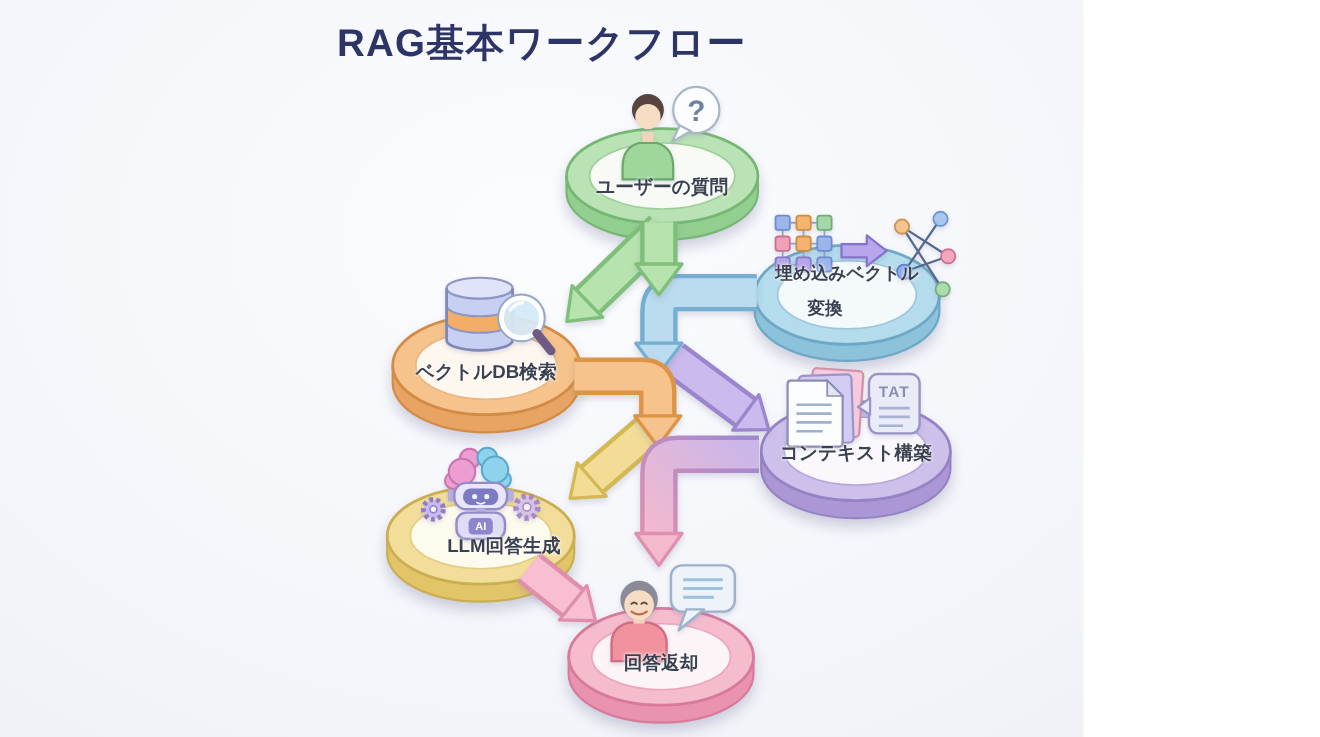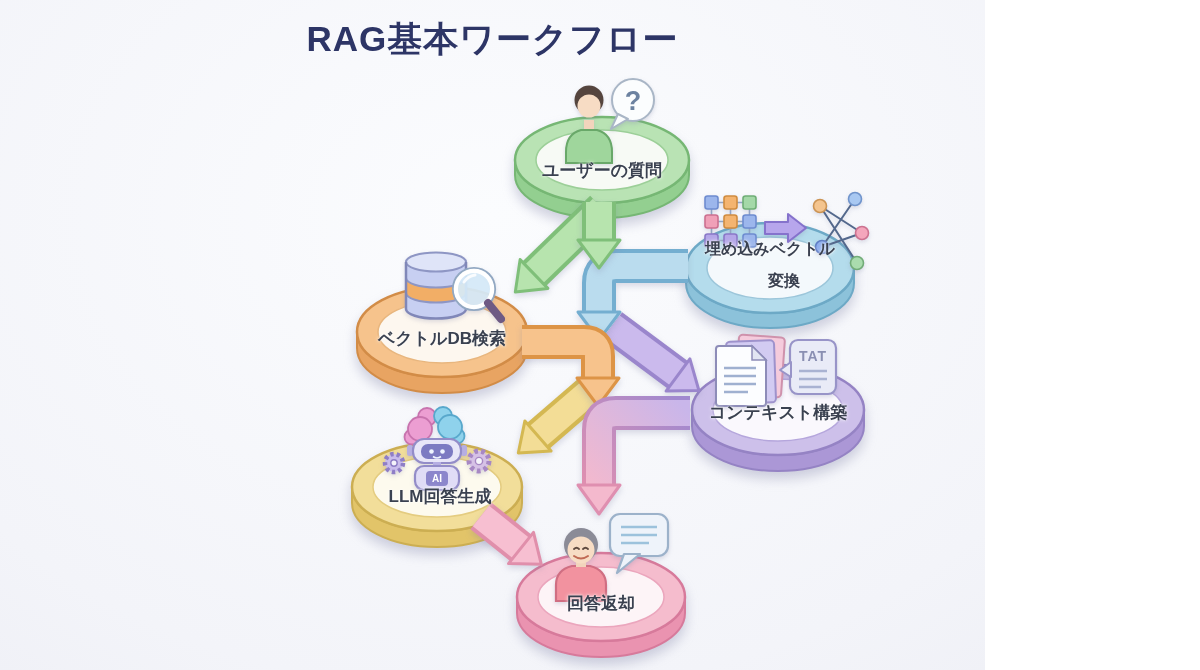--- a/index.html
+++ b/index.html
@@ -224,18 +224,18 @@
       <rect x="576" y="557" width="10" height="10" fill="#f2d4bc"></rect>
       <circle cx="581" cy="545" r="17" fill="#8b8b97"></circle>
       <circle cx="581" cy="550" r="13.5" fill="#f7dcc4"></circle>
       <path d="M 574,549 Q 576.5,546.5 579,549 M 583,549 Q 585.5,546.5 588,549" stroke="#5f4a40" stroke-width="1.8" fill="none" stroke-linecap="round"></path>
       <path d="M 574,556 Q 581,561 588,556" stroke="#c06a54" stroke-width="2" fill="none" stroke-linecap="round"></path>
     </g>
   </svg>
 
   <div class="label" style="left:602px;top:170px;">ユーザーの質問</div>
   <div class="label small" style="left:770px;top:249px;">埋め込みベクトル</div>
-  <div class="label small" style="left:784px;top:281px;">変換</div>
+  <div class="label small" style="left:750px;top:281px;">変換</div>
   <div class="label" style="left:442px;top:338px;">ベクトルDB検索</div>
   <div class="label" style="left:778px;top:412px;">コンテキスト構築</div>
-  <div class="label" style="left:440px;top:496px;">LLM回答生成</div>
+  <div class="label" style="left:458px;top:496px;">LLM回答生成</div>
   <div class="label" style="left:601px;top:603px;text-align:center;">回答返却</div>
 </div>
 
 </body></html>

